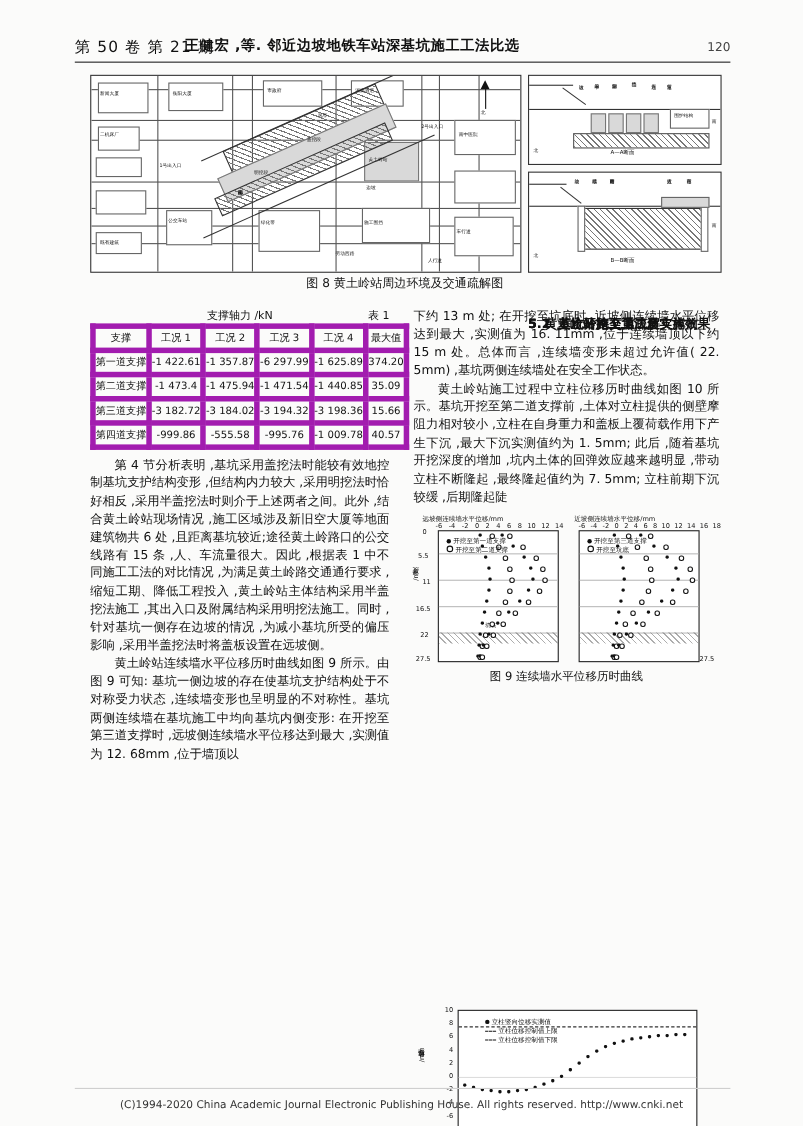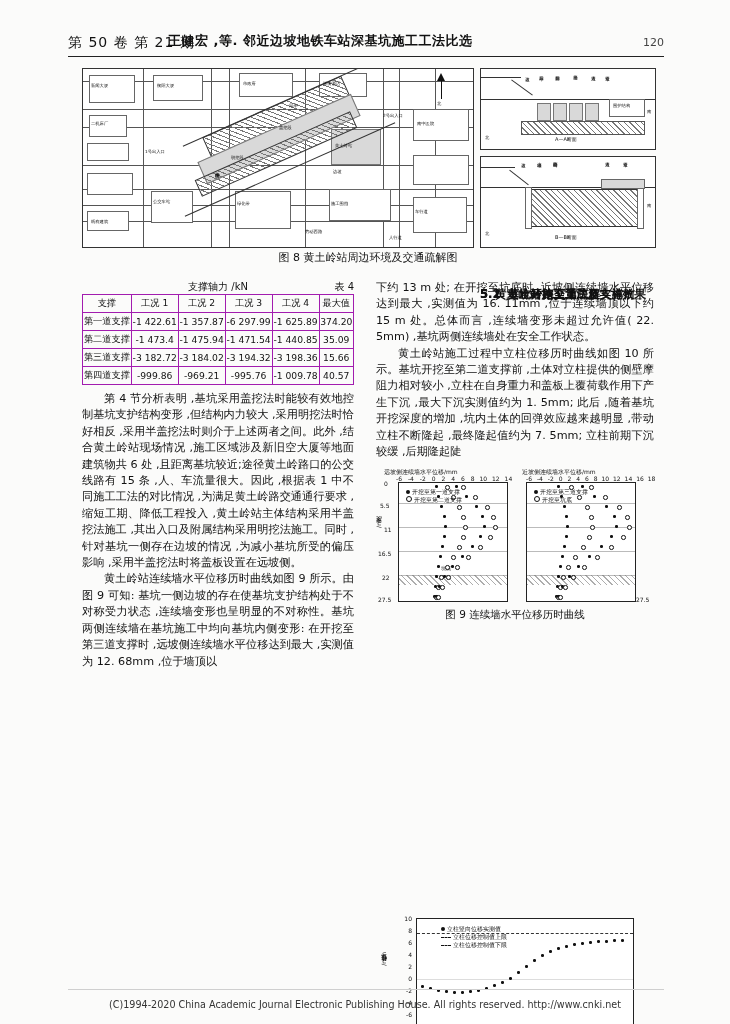--- a/index.html
+++ b/index.html
@@ -89,21 +89,21 @@
     position:relative;height:14px;font-size:10px;
     font-family:"DejaVu Sans", sans-serif;
   }
   .tabttl .c{position:absolute;left:50%;transform:translateX(-50%);}
   .tabttl .r{position:absolute;right:0;}
   table.data{
     border-collapse:collapse;width:272px;font-size:9.2px;
     font-family:"DejaVu Sans", sans-serif;
   }
   table.data th, table.data td{
-    border:1px solid #a21caf;text-align:center;padding:2px 0 2px 0;height:11px;
+    border:5px solid #a21caf;text-align:center;padding:2px 0 2px 0;height:11px;
     white-space:nowrap;
   }
   table.data th{font-weight:normal;}
   
   .fig9{position:absolute;left:0;top:0;width:278px;height:172px;}
   .chartbox{
     position:absolute;border:1px solid #222;background:#fff;
   }
   .axlab{
     position:absolute;font-size:6px;font-family:"DejaVu Sans", sans-serif;color:#111;
@@ -258,21 +258,21 @@
       <div class="fig8cap">图 8   黄土岭站周边环境及交通疏解图</div>
     </div>
 
     <div class="cols">
 
       <div class="colL">
 
         <div class="tabwrap">
           <div class="tabttl">
             <span class="c">支撑轴力 /kN</span>
-            <span class="r">表 4</span>
+            <span class="r">表 1</span>
           </div>
           <table class="data">
             <thead>
               <tr>
                 <th>支撑</th>
                 <th>工况 1</th>
                 <th>工况 2</th>
                 <th>工况 3</th>
                 <th>工况 4</th>
                 <th>最大值</th>
@@ -299,21 +299,21 @@
                 <td>第三道支撑</td>
                 <td>-3 182.72</td>
                 <td>-3 184.02</td>
                 <td>-3 194.32</td>
                 <td>-3 198.36</td>
                 <td>15.66</td>
               </tr>
               <tr>
                 <td>第四道支撑</td>
                 <td>-999.86</td>
-                <td>-969.21</td>
+                <td>-555.58</td>
                 <td>-995.76</td>
                 <td>-1 009.78</td>
                 <td>40.57</td>
               </tr>
             </tbody>
           </table>
         </div>
 
         <h3 class="sec">
           <span class="num">5</span><span>黄土岭站施工工法及实施效果</span>

